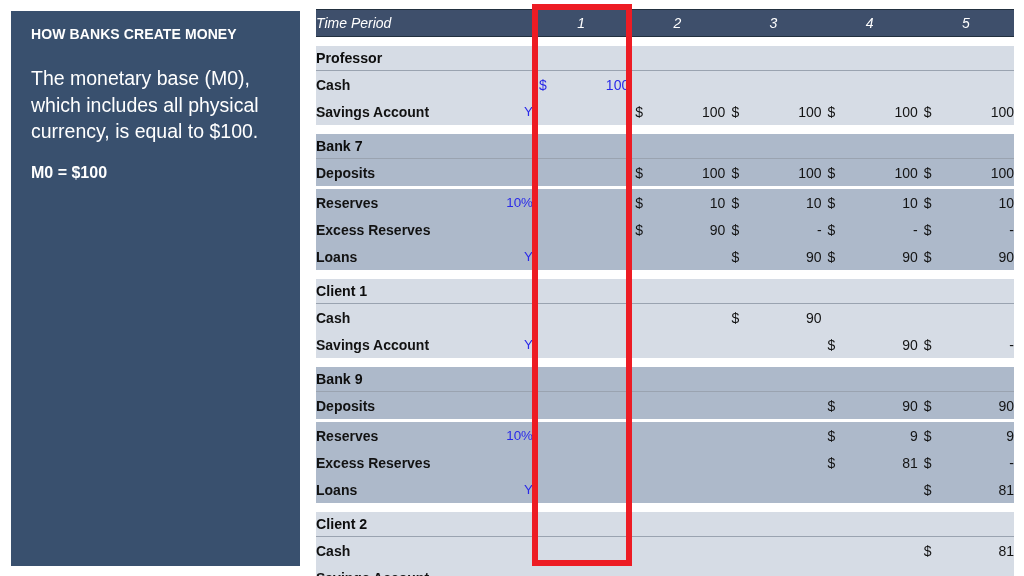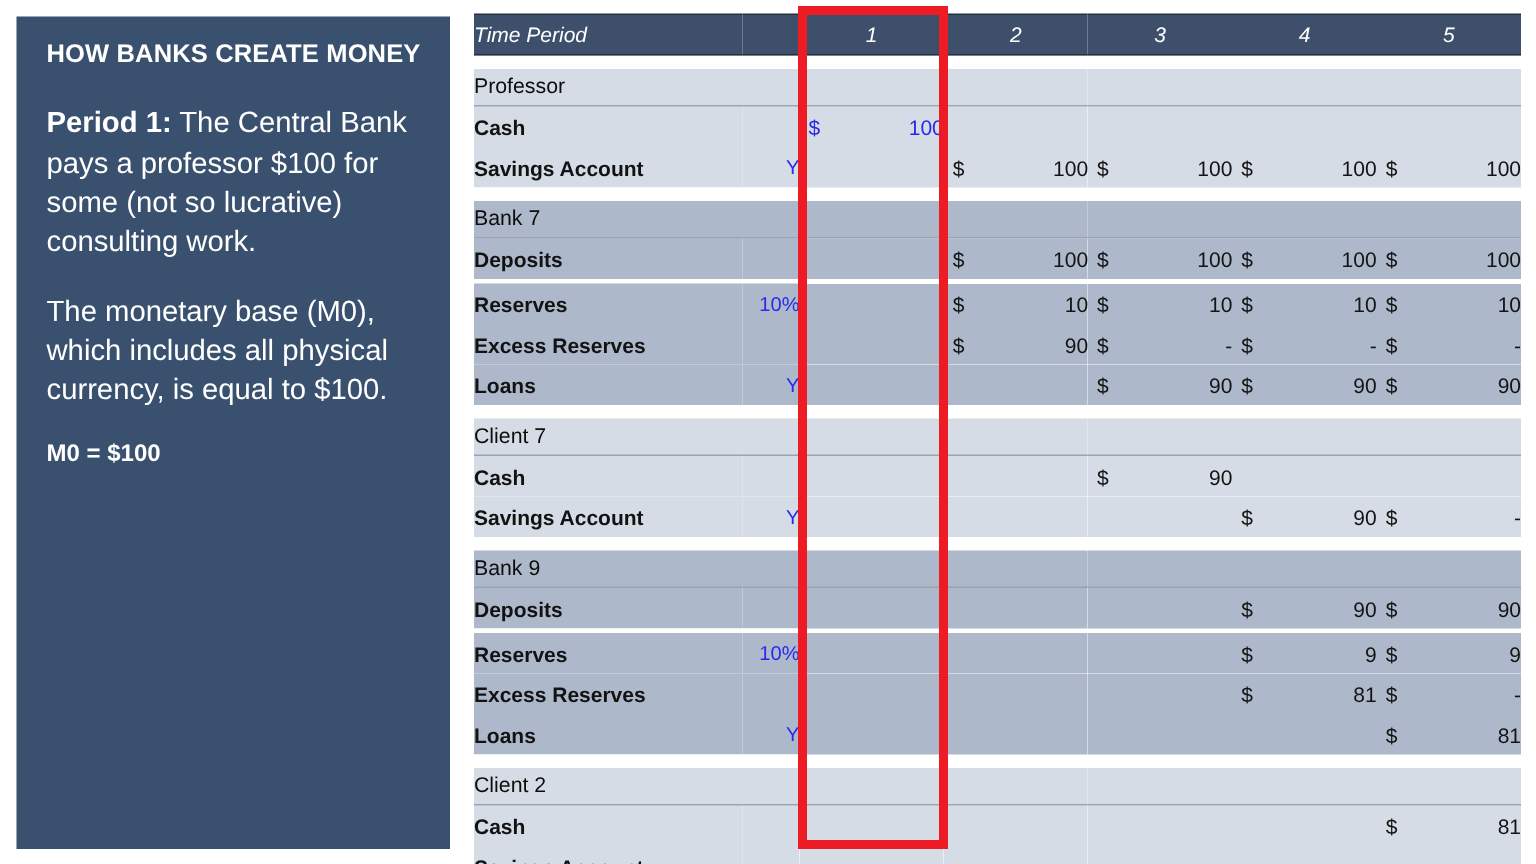--- a/index.html
+++ b/index.html
@@ -23,21 +23,21 @@
     top: 11px;
     width: 289px;
     height: 555px;
     background: #39506e;
     box-sizing: border-box;
     padding: 14px 18px 0 20px;
     color: #ffffff;
     overflow: hidden;
   }
   #slide-sidebar .panel-title {
-    font-size: 17px;
+    font-size: 14px;
     font-weight: bold;
     line-height: 1.32;
     letter-spacing: 0.1px;
     margin: 0 0 22px 0;
   }
   #slide-sidebar .para {
     font-size: 19.5px;
     line-height: 1.35;
     margin: 0 0 20px 0;
     font-weight: 300;
@@ -91,21 +91,21 @@
     text-align: center;
     padding-right: 24px;
   }
 
   
   tr.gap-row td { height: 9px; background: #ffffff; }
 
   
   tr.section-row td {
     height: 24px;
-    font-weight: normal;
+    font-weight: bold;
     font-size: 14.2px;
     color: #0d0d0d;
   }
   tr.section-row td.sec-label {
     padding-left: 6px;
     border-bottom: 1px solid #9aa3b0;
   }
   tr.section-row td.sec-fill {
     border-bottom: 1px solid #9aa3b0;
   }
@@ -153,21 +153,20 @@
     border: 6px solid #ed1c24;
     box-sizing: border-box;
     pointer-events: none;
   }
 </style>
 </head>
 <body>
 
 <div id="slide-sidebar">
   <div class="panel-title">HOW BANKS CREATE MONEY</div>
-  <p class="para"><span class="lead">Period 1:</span><span> The Central Bank pays a professor $100 for some (not so lucrative) consulting work.</span></p>
   <p class="para">The monetary base (M0), which includes all physical currency, is equal to $100.</p>
   <p class="para-strong">M0 = $100</p>
 </div>
 
 <table id="sheet">
   <colgroup>
     <col class="c-label">
       <col class="c-flag">
     <col class="c-period">
       <col class="c-period">
@@ -285,21 +284,21 @@
       <tr class="gap-row">
         <td></td>
         <td></td>
         <td></td>
         <td></td>
         <td></td>
         <td></td>
         <td></td>
       </tr>
       <tr class="section-row">
-        <td class="sec-label tint-light" colspan="2">Client 7</td>
+        <td class="sec-label tint-light" colspan="2">Client 1</td>
         <td class="sec-fill tint-light"></td>
         <td class="sec-fill tint-light"></td>
         <td class="sec-fill tint-light"></td>
         <td class="sec-fill tint-light"></td>
         <td class="sec-fill tint-light"></td>
       </tr>
       <tr class="data-row">
         <td class="lbl tint-light">Cash</td>
         <td class="flag tint-light"></td>
         <td class="num tint-light"><span></span></td>

